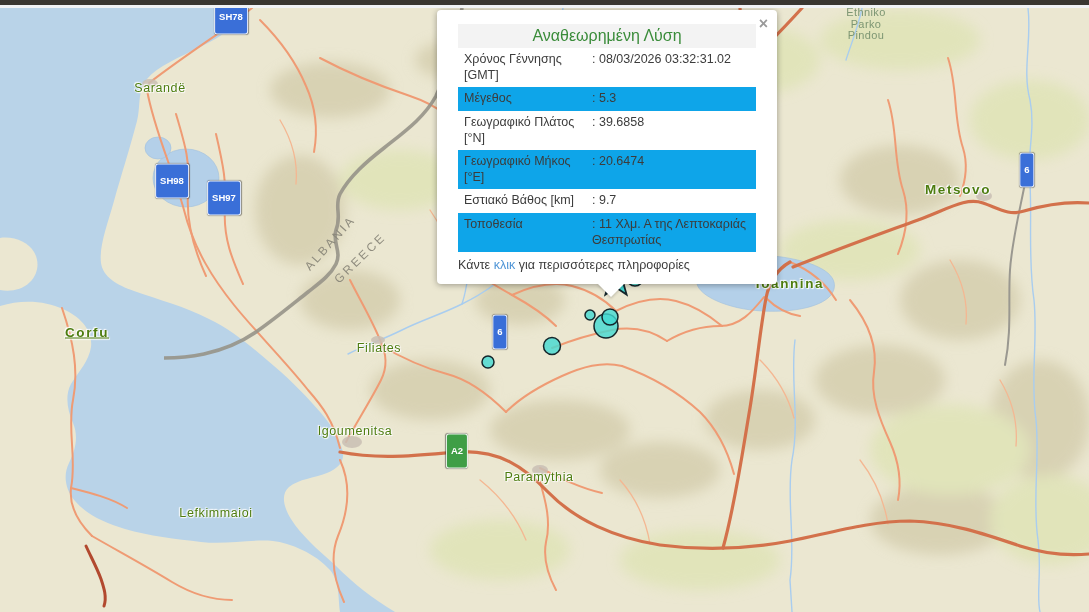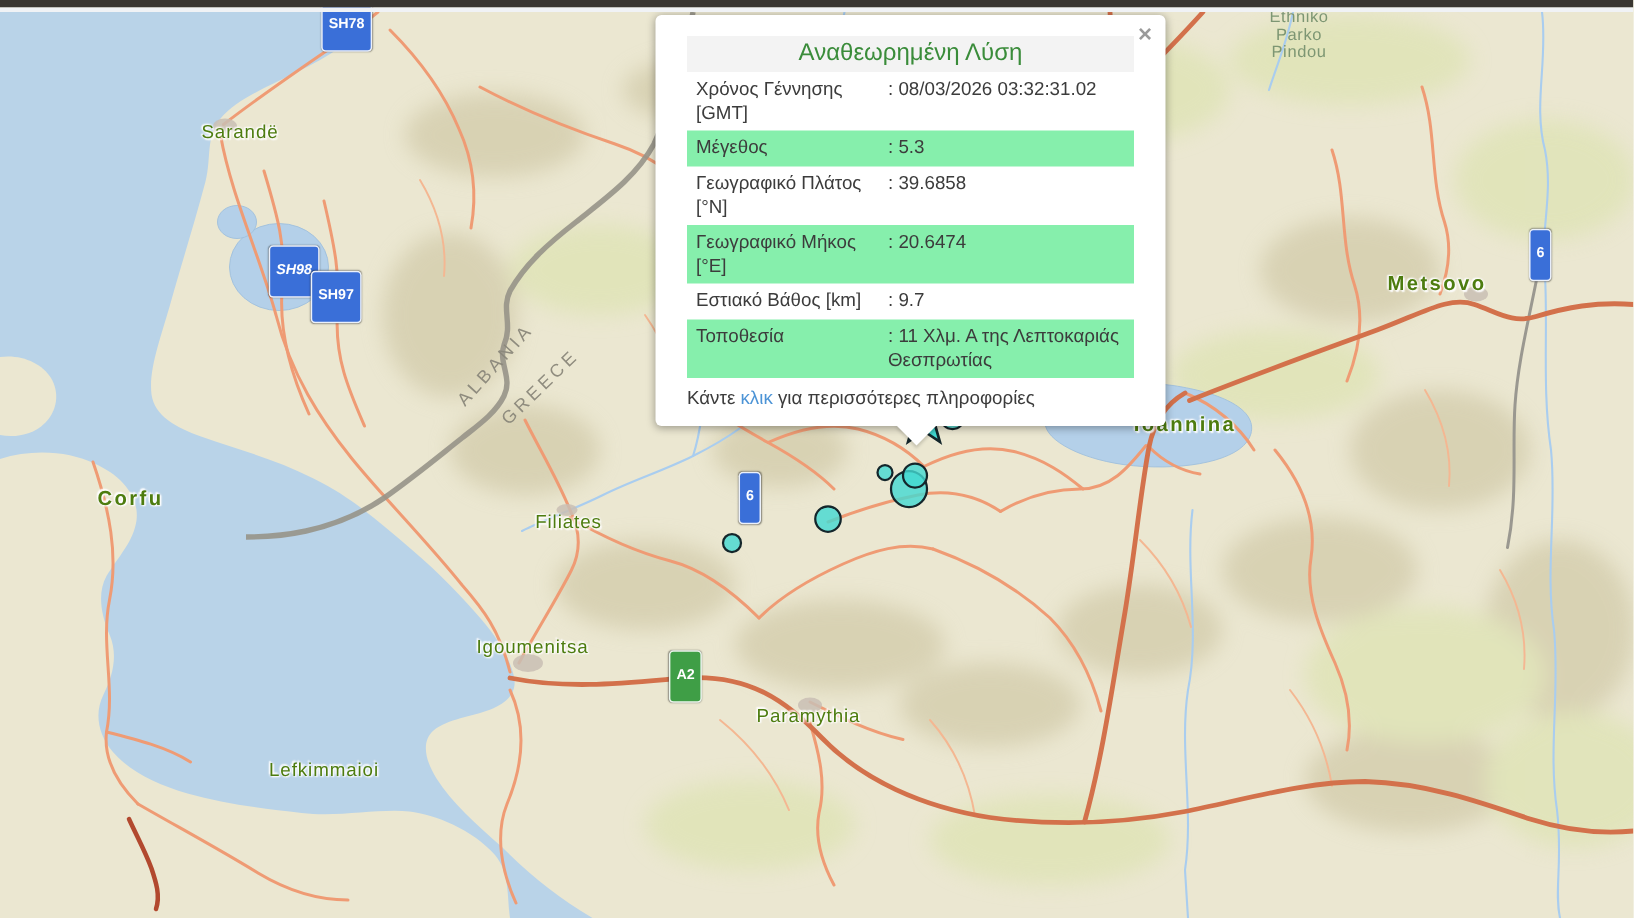--- a/index.html
+++ b/index.html
@@ -40,21 +40,21 @@
     box-shadow:0 0 1px rgba(0,0,0,.45)}
   .badge.blue{background:var(--badge-blue)}
   .badge.green{background:var(--badge-green)}
   .popup{position:absolute;left:437px;top:10px;width:340px;background:#fff;border-radius:4px;
     box-shadow:0 1px 6px rgba(0,0,0,.35);z-index:30;padding:14px 21px 12px}
   .popup .close{position:absolute;top:8px;right:9px;color:#9a9a9a;font-size:16px;font-weight:bold;line-height:12px;cursor:pointer}
   .popup table{width:100%;border-collapse:collapse;font-size:12.5px;color:#3c3c3c}
   .popup th.ptitle{background:#f3f3f3;color:var(--title-green);font-weight:normal;font-size:16px;text-align:center;padding:3px 4px}
   .popup td{padding:4px 6px;vertical-align:top;line-height:1.25;text-align:left}
   .popup td.cell-label{width:128px}
-  .popup tr.alt{background:#86efac}
+  .popup tr.alt{background:#0ea5e9}
   .pfooter{margin-top:6px;font-size:12.5px;color:#3c3c3c}
   .pfooter a{color:var(--link);text-decoration:none;cursor:pointer}
   .tail{position:absolute;left:160px;bottom:-13px;width:0;height:0;
     border-left:14px solid transparent;border-right:14px solid transparent;border-top:14px solid #fff;
     filter:drop-shadow(0 2px 1px rgba(0,0,0,.15))}
 </style>
 </head>
 <body>
 
 <div class="screen">
@@ -181,37 +181,37 @@
         <circle cx="552" cy="346" r="8.5" class="eq-circle"></circle>
         <circle cx="488" cy="362" r="6" class="eq-circle"></circle>
         <circle cx="606" cy="326" r="12" class="eq-circle"></circle>
         <circle cx="610" cy="317" r="8" class="eq-circle"></circle>
         <circle cx="590" cy="315" r="5" class="eq-circle"></circle>
         <polygon points="616.0,262.0 620.4,273.9 633.1,274.4 623.1,282.3 626.6,294.6 616.0,287.5 605.4,294.6 608.9,282.3 598.9,274.4 611.6,273.9" class="eq-star"></polygon>
       </svg>
 
     <div class="labels">
         <div class="city-label" style="left: 160px; top: 88px;">Sarandë</div>
-        <div class="city-label major" style="left: 87px; top: 332px;">Corfu</div>
+        <div class="city-label major" style="left: 87px; top: 332px; text-decoration: underline;">Corfu</div>
         <div class="city-label" style="left: 216px; top: 513px;">Lefkimmaioi</div>
         <div class="city-label" style="left: 379px; top: 348px;">Filiates</div>
         <div class="city-label" style="left: 355px; top: 431px;">Igoumenitsa</div>
         <div class="city-label" style="left: 539px; top: 477px;">Paramythia</div>
         <div class="city-label major" style="left: 790px; top: 283px;">Ioannina</div>
         <div class="city-label major" style="left: 958px; top: 189px;">Metsovo</div>
         <div class="area-label park" style="left: 866px; top: 24px; transform: translate(-50%, -50%) rotate(0deg);">Ethniko
 Parko
 Pindou</div>
         <div class="area-label border" style="left: 330px; top: 243px; transform: translate(-50%, -50%) rotate(-48deg);">ALBANIA</div>
         <div class="area-label border" style="left: 360px; top: 258px; transform: translate(-50%, -50%) rotate(-44deg);">GREECE</div>
       </div>
 
     <div class="badges">
         <div class="badge blue" style="left: 231px; top: 17px;">SH78</div>
-        <div class="badge blue" style="left: 196px; top: 181px; font-style: italic;">SH98</div>
+        <div class="badge blue" style="left: 172px; top: 181px;">SH98</div>
         <div class="badge blue" style="left: 224px; top: 198px;">SH97</div>
         <div class="badge blue" style="left: 500px; top: 332px;">6</div>
         <div class="badge blue" style="left: 1027px; top: 170px;">6</div>
         <div class="badge green" style="left: 457px; top: 451px;">A2</div>
       </div>
 
     <div class="popup">
       <span class="close">×</span>
       <table>
         <thead>

